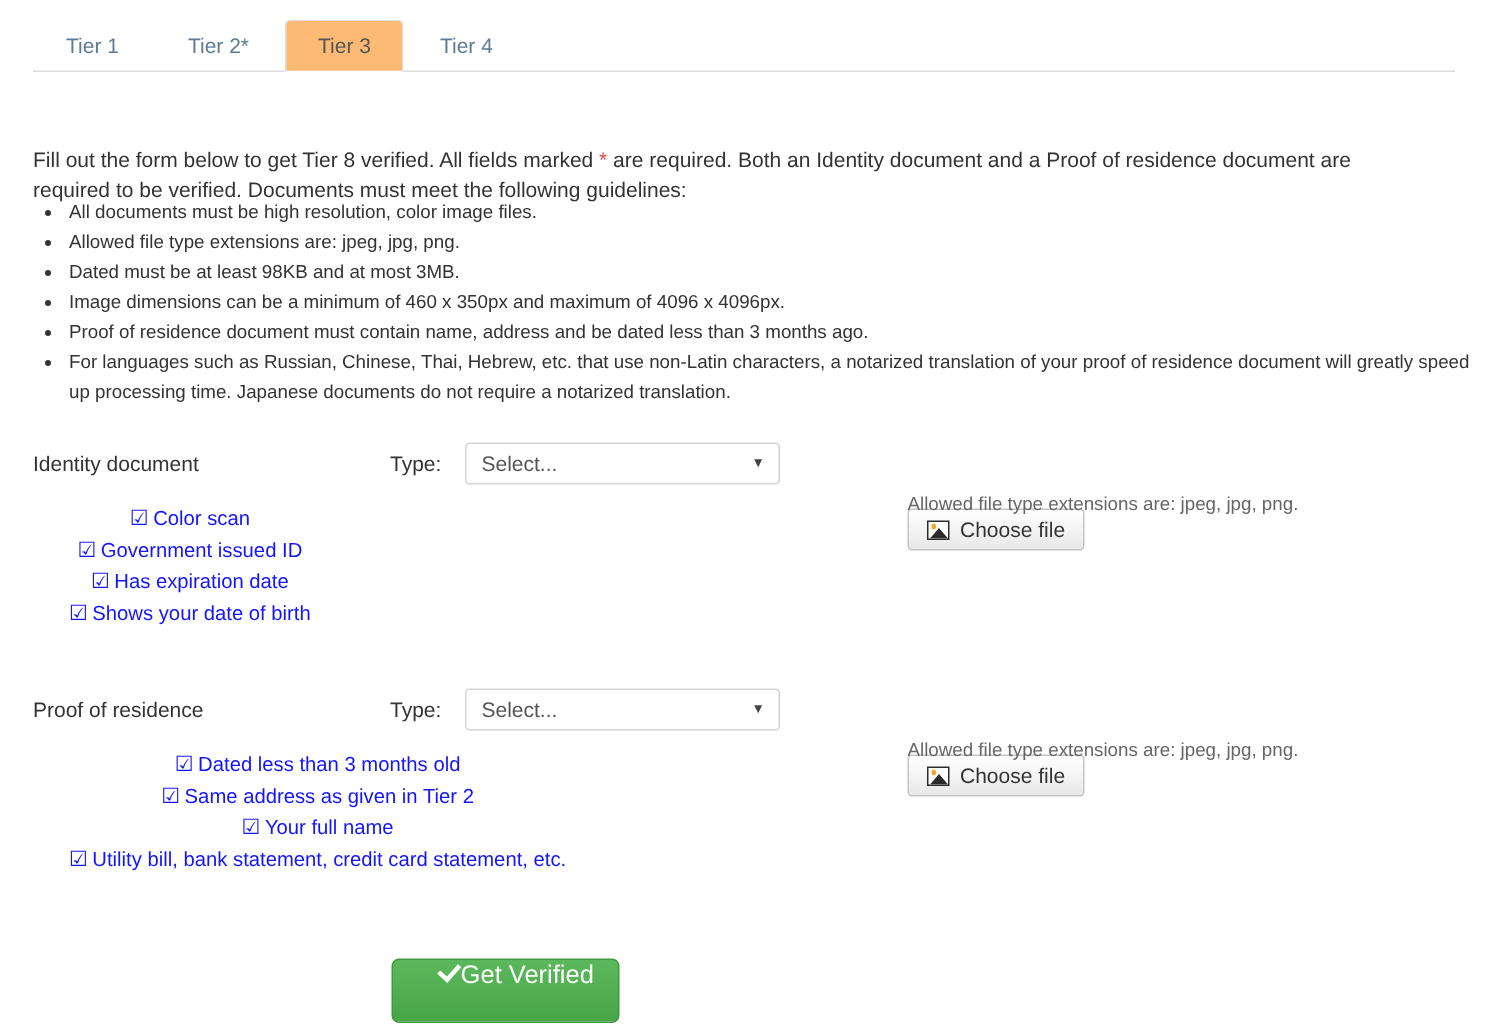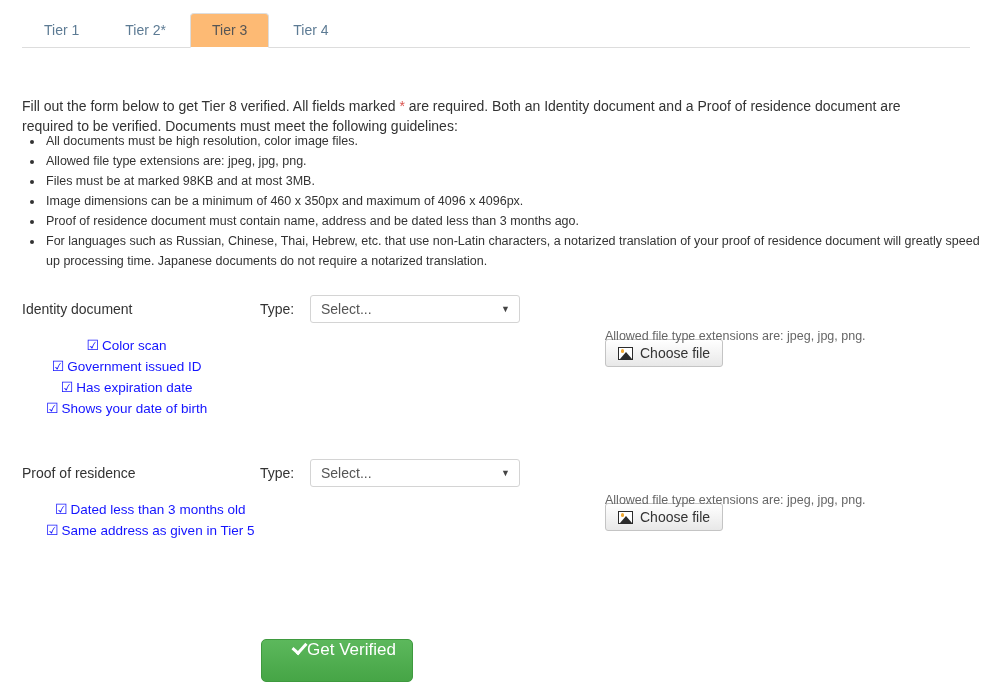--- a/index.html
+++ b/index.html
@@ -269,21 +269,21 @@
       <li class="tab active">Tier 3</li>
       <li class="tab">Tier 4</li>
     </ul>
 </div>
 
 <p class="intro"><span>Fill out the form below to get Tier 8 verified. All fields marked </span><span class="req-star">*</span><span> are required. Both an Identity document and a Proof of residence document are required to be verified. Documents must meet the following guidelines:</span></p>
 
 <ul class="guidelines" id="guidelines-list">
     <li>All documents must be high resolution, color image files.</li>
     <li>Allowed file type extensions are: jpeg, jpg, png.</li>
-    <li>Files must be at marked 98KB and at most 3MB.</li>
+    <li>Dated must be at least 98KB and at most 3MB.</li>
     <li>Image dimensions can be a minimum of 460 x 350px and maximum of 4096 x 4096px.</li>
     <li>Proof of residence document must contain name, address and be dated less than 3 months ago.</li>
     <li>For languages such as Russian, Chinese, Thai, Hebrew, etc. that use non-Latin characters, a notarized translation of your proof of residence document will greatly speed up processing time. Japanese documents do not require a notarized translation.</li>
   </ul>
 
 <div class="doc-block doc-ident">
   <div class="doc-row">
     <div class="doc-label">Identity document</div>
     <div class="type-label">Type:</div>
     <div class="select-box">
@@ -313,20 +313,22 @@
       <span class="select-arrow">▼</span>
     </div>
     <div class="choose-file-btn">
       <span class="pic-icon"></span>
       <span>Choose file</span>
     </div>
     <div class="file-help">Allowed file type extensions are: jpeg, jpg, png.</div>
   </div>
   <ul class="check-list" id="residence-checks">
       <li class="check-item"><span class="check-glyph">☑</span><span>Dated less than 3 months old</span></li>
-      <li class="check-item"><span class="check-glyph">☑</span><span>Same address as given in Tier 5</span></li>
+      <li class="check-item"><span class="check-glyph">☑</span><span>Same address as given in Tier 2</span></li>
+      <li class="check-item"><span class="check-glyph">☑</span><span>Your full name</span></li>
+      <li class="check-item"><span class="check-glyph">☑</span><span>Utility bill, bank statement, credit card statement, etc.</span></li>
     </ul>
 </div>
 
 <div class="submit-btn">
   <span class="check-mark-icon"></span>
   <span>Get Verified</span>
 </div>
 
 </body></html>

